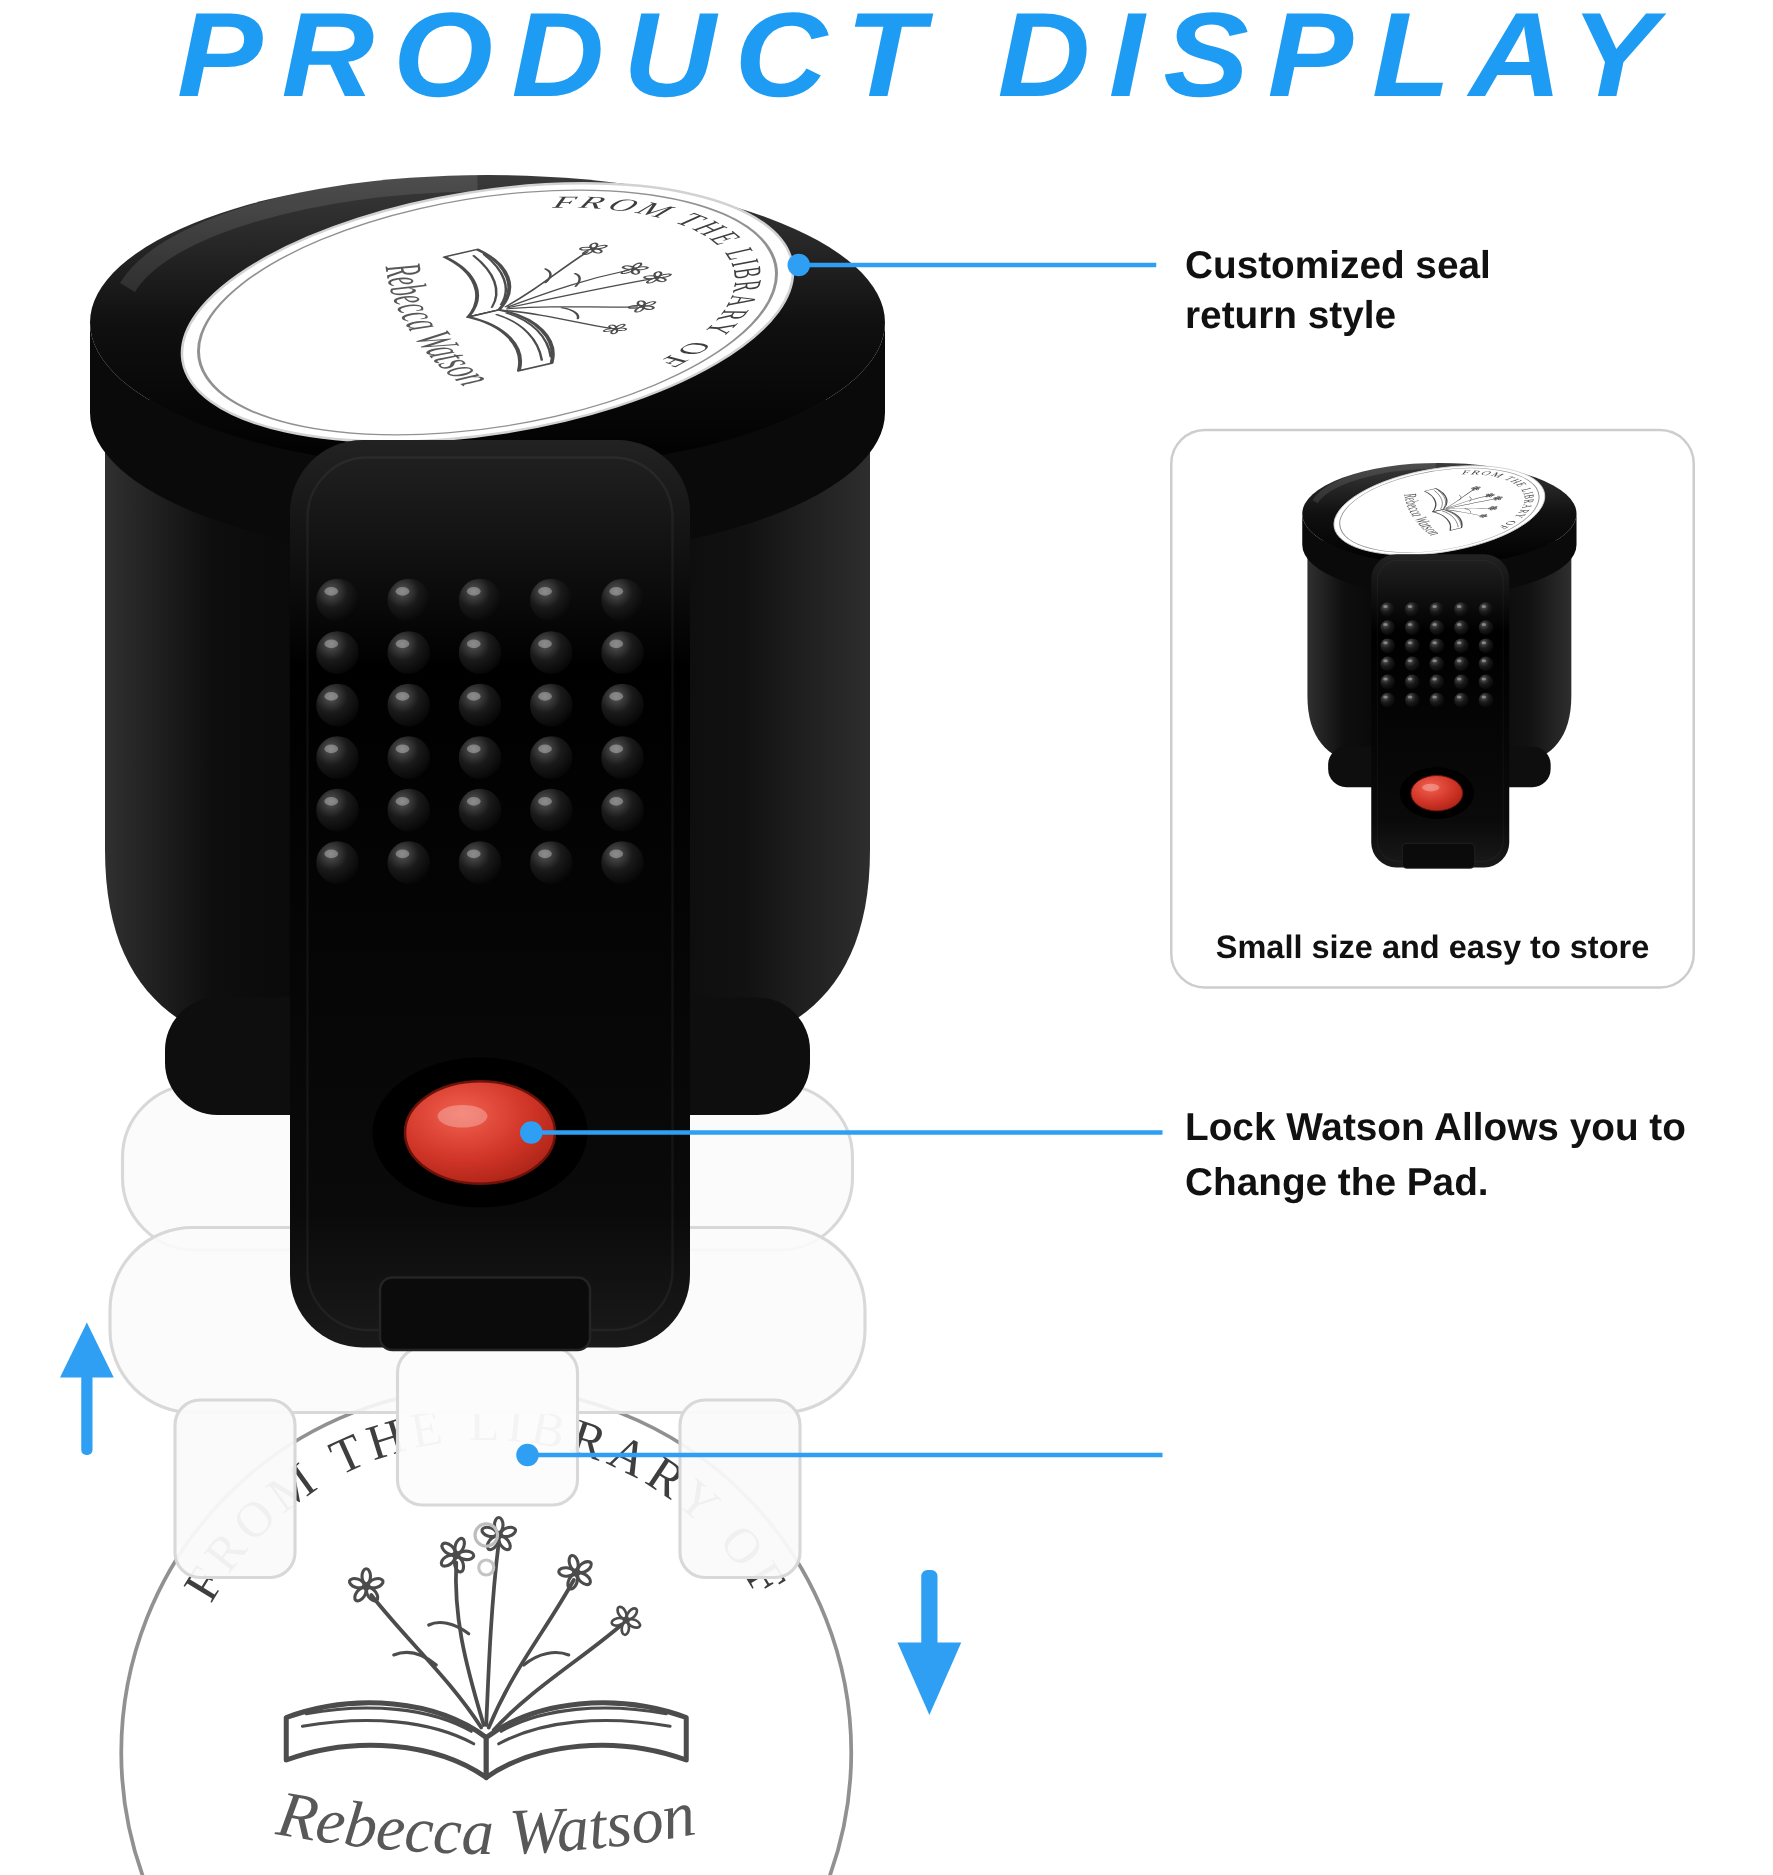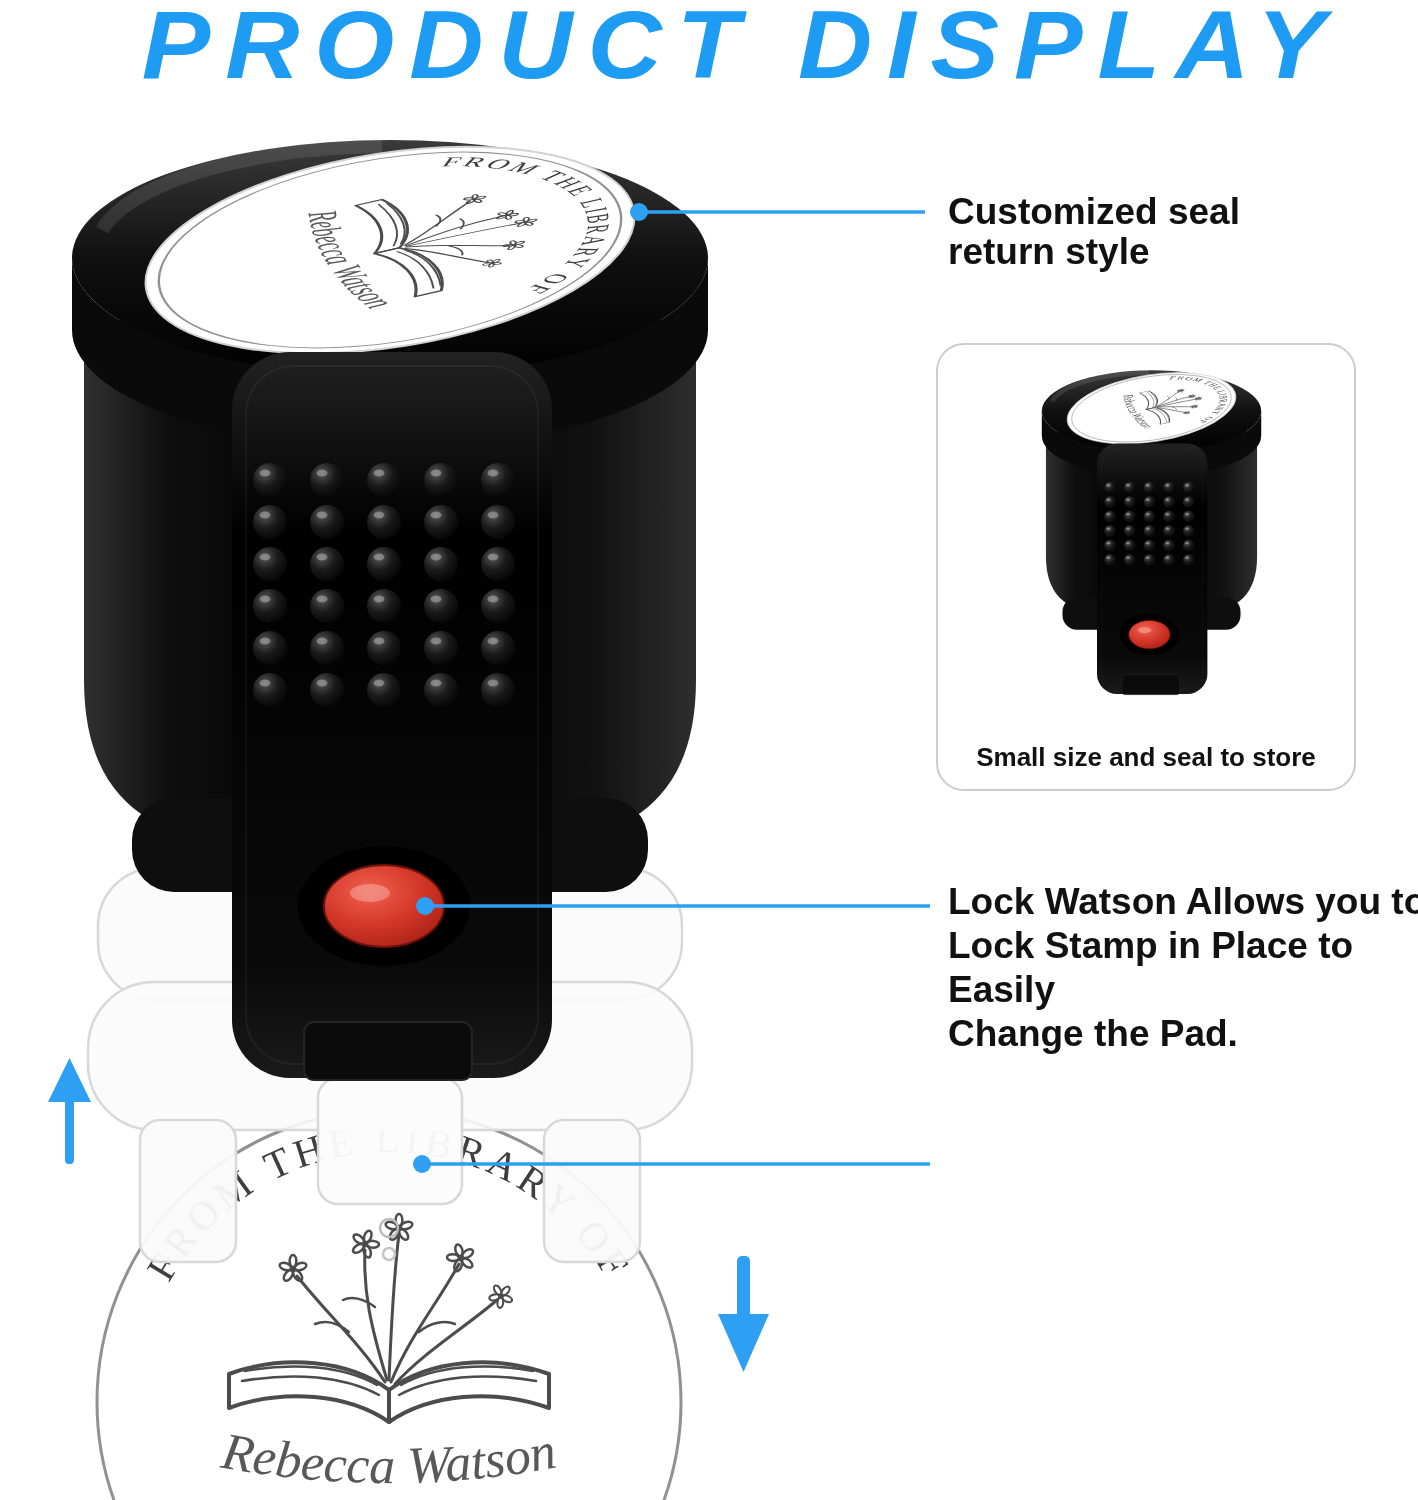--- a/index.html
+++ b/index.html
@@ -12,21 +12,21 @@
     position:absolute; top:-10px; left:0; width:100%;
     text-align:center; white-space:nowrap;
     font-family:"Liberation Sans", sans-serif;
     font-weight:bold; font-style:italic;
     font-size:96px; letter-spacing:14px; color:#1e9cf4;
     transform:scaleX(1.07); transform-origin:50% 50%;
   }
   .scene { position:absolute; left:0; top:0; }
   .ann {
     position:absolute; color:#111111; font-weight:bold;
-    font-size:37px; line-height:44px;
+    font-size:31px; line-height:44px;
   }
   .ann-seal  { left:916px; top:192px;  line-height:40px; }
   .ann-lock  { left:916px; top:880px; }
   .ann-stamp { left:916px; top:1186px; line-height:46px; }
   .inset-card {
     position:absolute; left:904px; top:343px; width:420px; height:448px;
     border:2px solid #cdcdcd; border-radius:28px;
   }
   .inset-caption {
     position:absolute; left:0; right:0; bottom:16px; text-align:center;
@@ -237,25 +237,24 @@
       <polygon points="711.5,1372 686,1314 737,1314"></polygon>
     </g>
   </svg>
 
   <div class="ann ann-seal">
     <div>Customized seal</div>
     <div>return style</div>
   </div>
 
   <div class="inset-card">
-    <div class="inset-caption">Small size and seal to store</div>
+    <div class="inset-caption">Small size and easy to store</div>
   </div>
 
   <div class="ann ann-lock">
     <div>Lock Watson Allows you to</div>
-    <div>Lock Stamp in Place to Easily</div>
     <div>Change the Pad.</div>
   </div>
 
   <div class="ann ann-stamp">
   </div>
 
 </div>
 
 </body></html>

